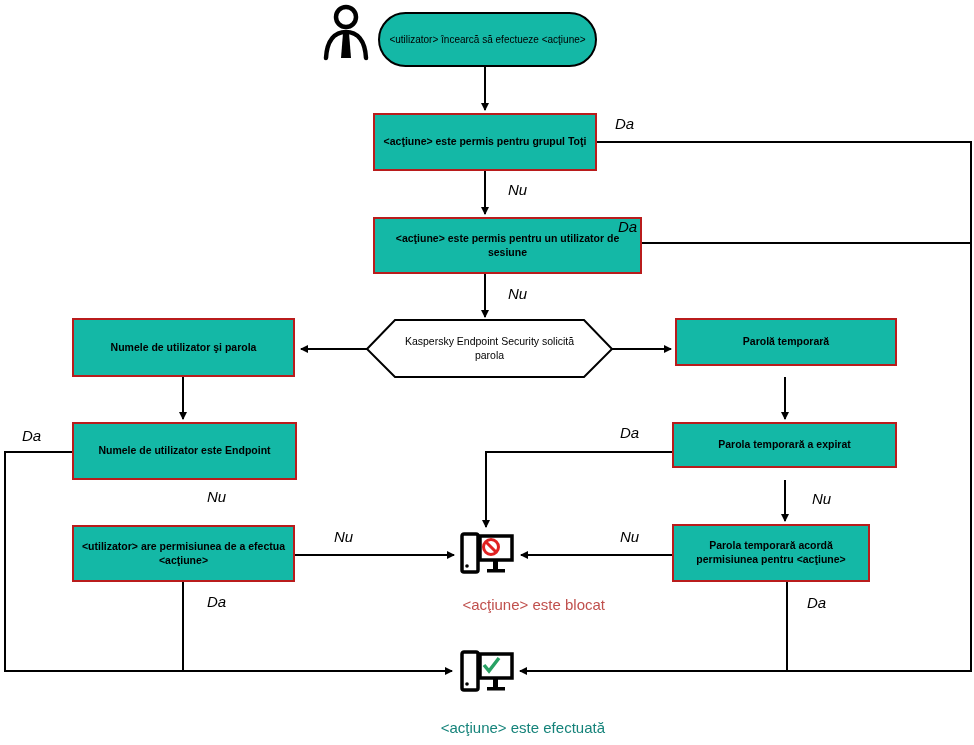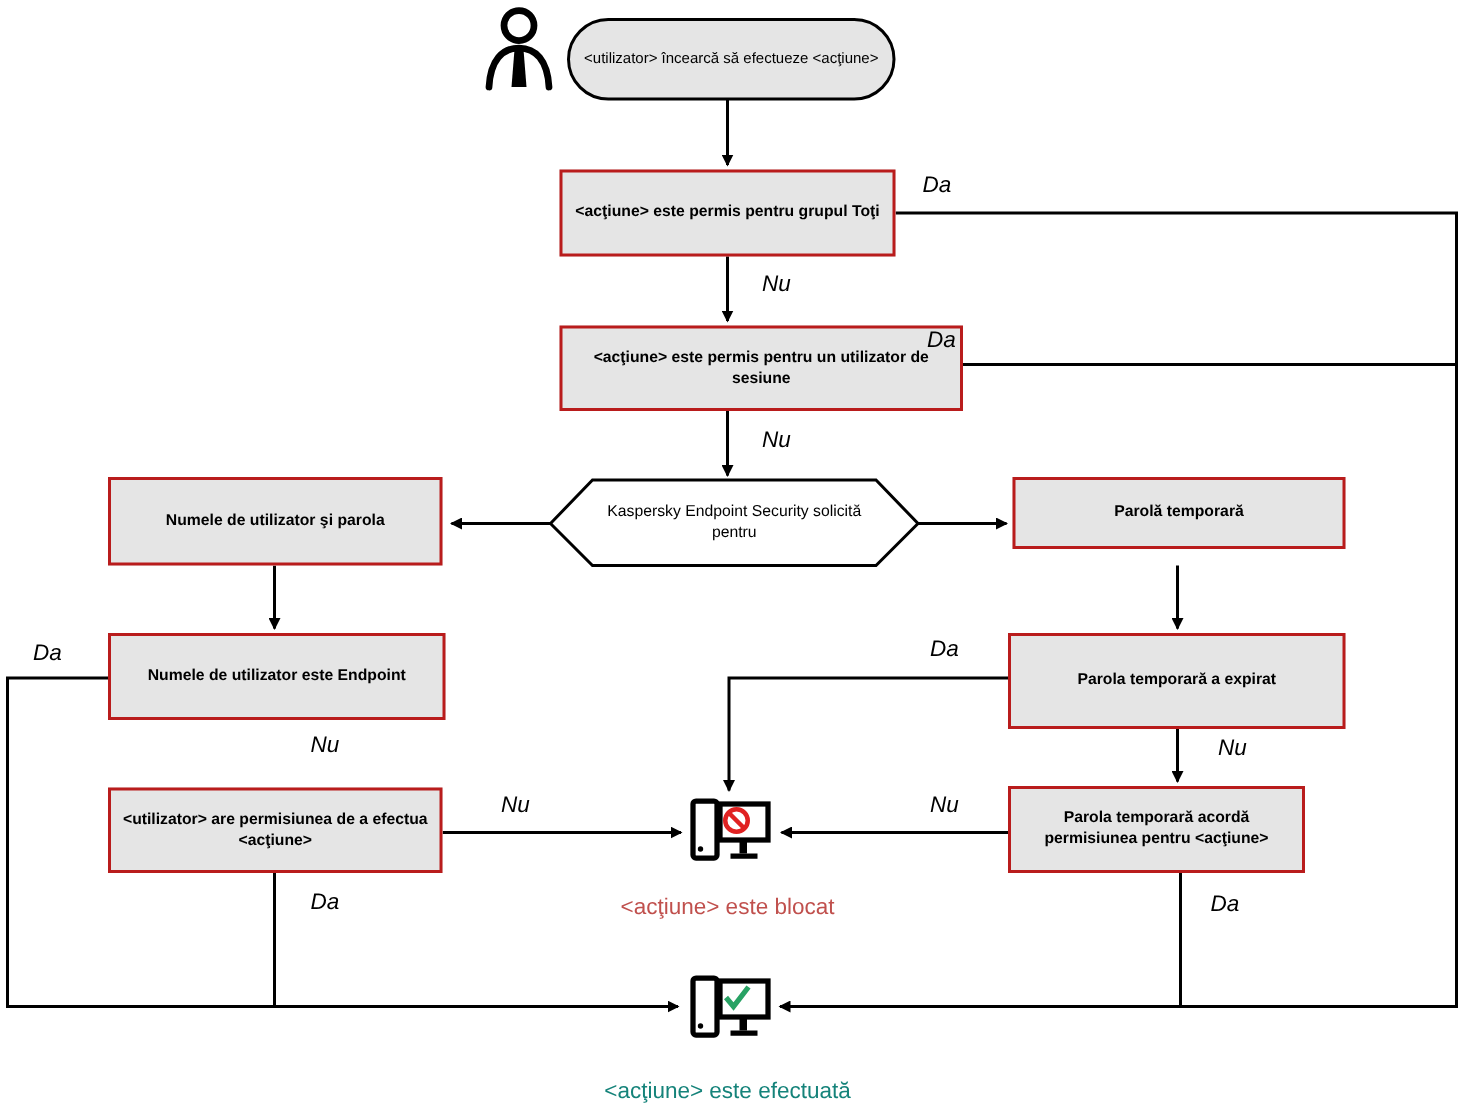--- a/index.html
+++ b/index.html
@@ -4,30 +4,30 @@
 <style>
   html,body{margin:0;padding:0;background:#fff;}
   .canvas{
     position:relative;width:974px;height:745px;background:#ffffff;
     font-family:"Liberation Sans", sans-serif;color:#000;overflow:hidden;
   }
   .layer{position:absolute;left:0;top:0;}
   .node{
     position:absolute;display:flex;align-items:center;justify-content:center;
     text-align:center;font-size:10.5px;line-height:1.3;box-sizing:border-box;
-    padding:2px 6px;background:#e5e5e5;
+    padding:2px 6px;background:#14b8a6;
   }
   .rect{border:2px solid #b91c1c;font-weight:bold;}
   .pill{border:2px solid #000;border-radius:28px;font-size:10px;}
   .hex{background:transparent;padding:2px 26px;}
   .edge-label{
     position:absolute;font-size:15px;color:#000;white-space:nowrap;font-style:italic;
   }
   .result-label{
-    position:absolute;width:240px;text-align:center;font-size:15px;white-space:nowrap;
+    position:absolute;width:240px;text-align:right;font-size:15px;white-space:nowrap;
   }
   .blocked-label{color:var(--blocked-text,#c0504d);}
   .done-label{color:var(--done-text,#15837a);}
   svg{display:block;}
 </style>
 </head>
 <body>
 
 <div class="canvas">
 
@@ -70,40 +70,40 @@
 
   <div class="node rect" style="left:373px;top:113px;width:224px;height:58px">
     <span>&lt;acţiune&gt; este permis pentru grupul Toţi</span>
   </div>
 
   <div class="node rect" style="left:373px;top:217px;width:269px;height:57px">
     <span>&lt;acţiune&gt; este permis pentru un utilizator de sesiune</span>
   </div>
 
   <div class="node hex" style="left:367px;top:320px;width:245px;height:57px">
-    <span>Kaspersky Endpoint Security solicită pentru</span>
+    <span>Kaspersky Endpoint Security solicită parola</span>
   </div>
 
   <div class="node rect" style="left:72px;top:318px;width:223px;height:59px">
     <span>Numele de utilizator şi parola</span>
   </div>
 
   <div class="node rect" style="left:675px;top:318px;width:222px;height:48px">
     <span>Parolă temporară</span>
   </div>
 
   <div class="node rect" style="left:72px;top:422px;width:225px;height:58px">
     <span>Numele de utilizator este Endpoint</span>
   </div>
 
   <div class="node rect" style="left:72px;top:525px;width:223px;height:57px">
     <span>&lt;utilizator&gt; are permisiunea de a efectua &lt;acţiune&gt;</span>
   </div>
 
-  <div class="node rect" style="left:672px;top:422px;width:225px;height:64px">
+  <div class="node rect" style="left:672px;top:422px;width:225px;height:46px">
     <span>Parola temporară a expirat</span>
   </div>
 
   <div class="node rect" style="left:672px;top:524px;width:198px;height:58px">
     <span>Parola temporară acordă permisiunea pentru &lt;acţiune&gt;</span>
   </div>
 
   <svg class="layer" style="left:456px;top:532px" width="60" height="46" viewBox="0 0 60 46">
     <rect x="6" y="2" width="16" height="38" rx="2" fill="#fff" stroke="#000" stroke-width="3.5"></rect>
     <circle cx="11" cy="34" r="1.8" fill="#000"></circle>

